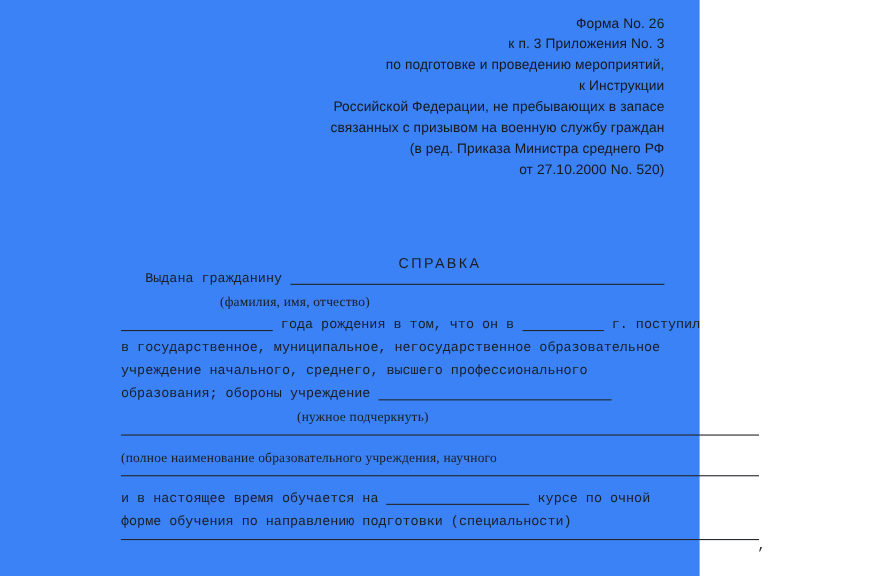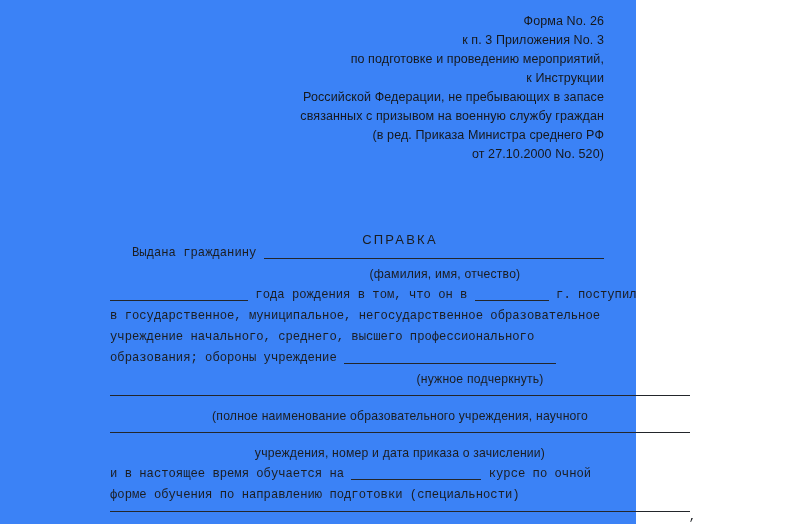--- a/index.html
+++ b/index.html
@@ -75,22 +75,21 @@
   .rule {
     display: inline-block;
     vertical-align: -3px;
     border-bottom: 1px solid #23262b;
     height: 12px;
   }
   .indent-2 { padding-left: 22px; }
 
   .caption {
     display: block;
-    text-align: center;
-    font-family: Liberation Sans, sans-serif;
+    font-family: Liberation Serif, serif;
     font-size: 12.2px;
     letter-spacing: 0.2px;
   }
 
   .full-rule {
     display: block;
     border-bottom: 1px solid #23262b;
     height: 0;
     width: 580px;
     margin-top: 2px;
@@ -162,23 +161,20 @@
     </div>
 
     <div class="line">
       <span class="caption">(полное наименование образовательного учреждения, научного</span>
     </div>
 
     <div class="line" style="height:14px;">
       <span class="full-rule"></span>
     </div>
 
-    <div class="line">
-      <span class="caption">учреждения, номер и дата приказа о зачислении)</span>
-    </div>
 
     <div class="line">
       <span class="txt">и  в  настоящее  время  обучается  на</span>
       <span class="rule" style="width:130px;"></span>
       <span class="txt">курсе по очной</span>
     </div>
 
     <div class="line">
       <span class="txt">форме обучения по направлению подготовки (специальности)</span>
     </div>

